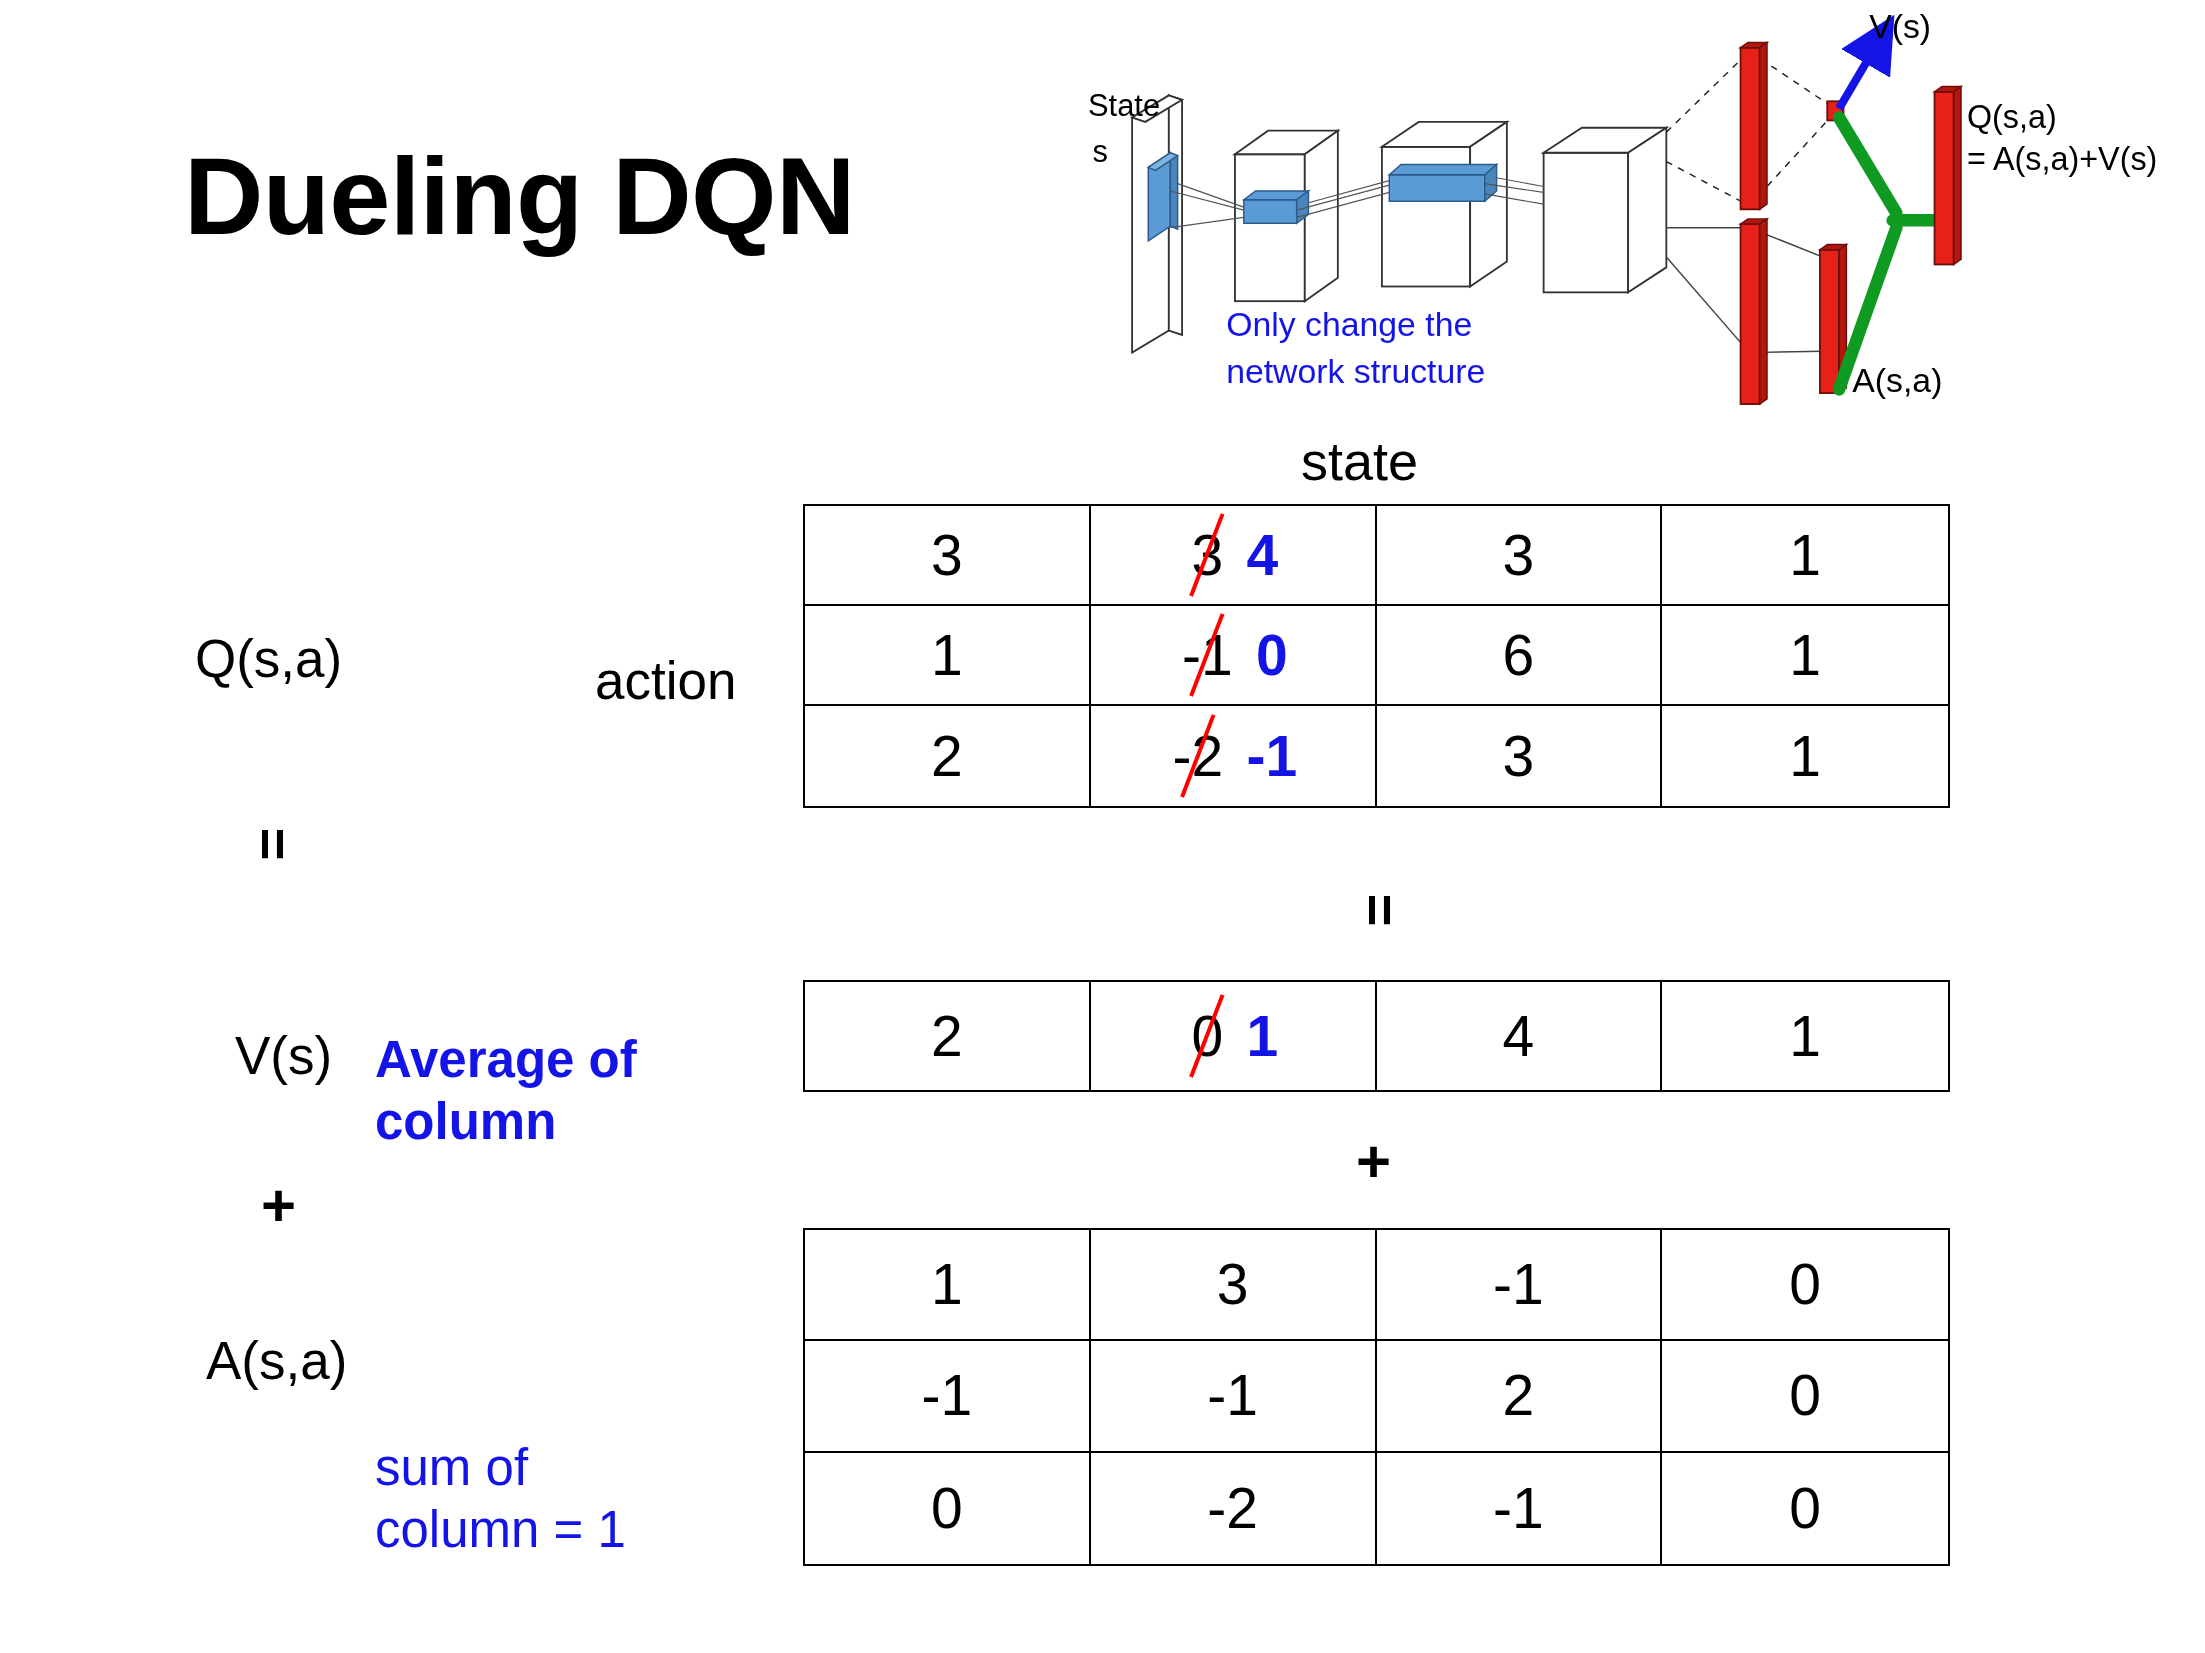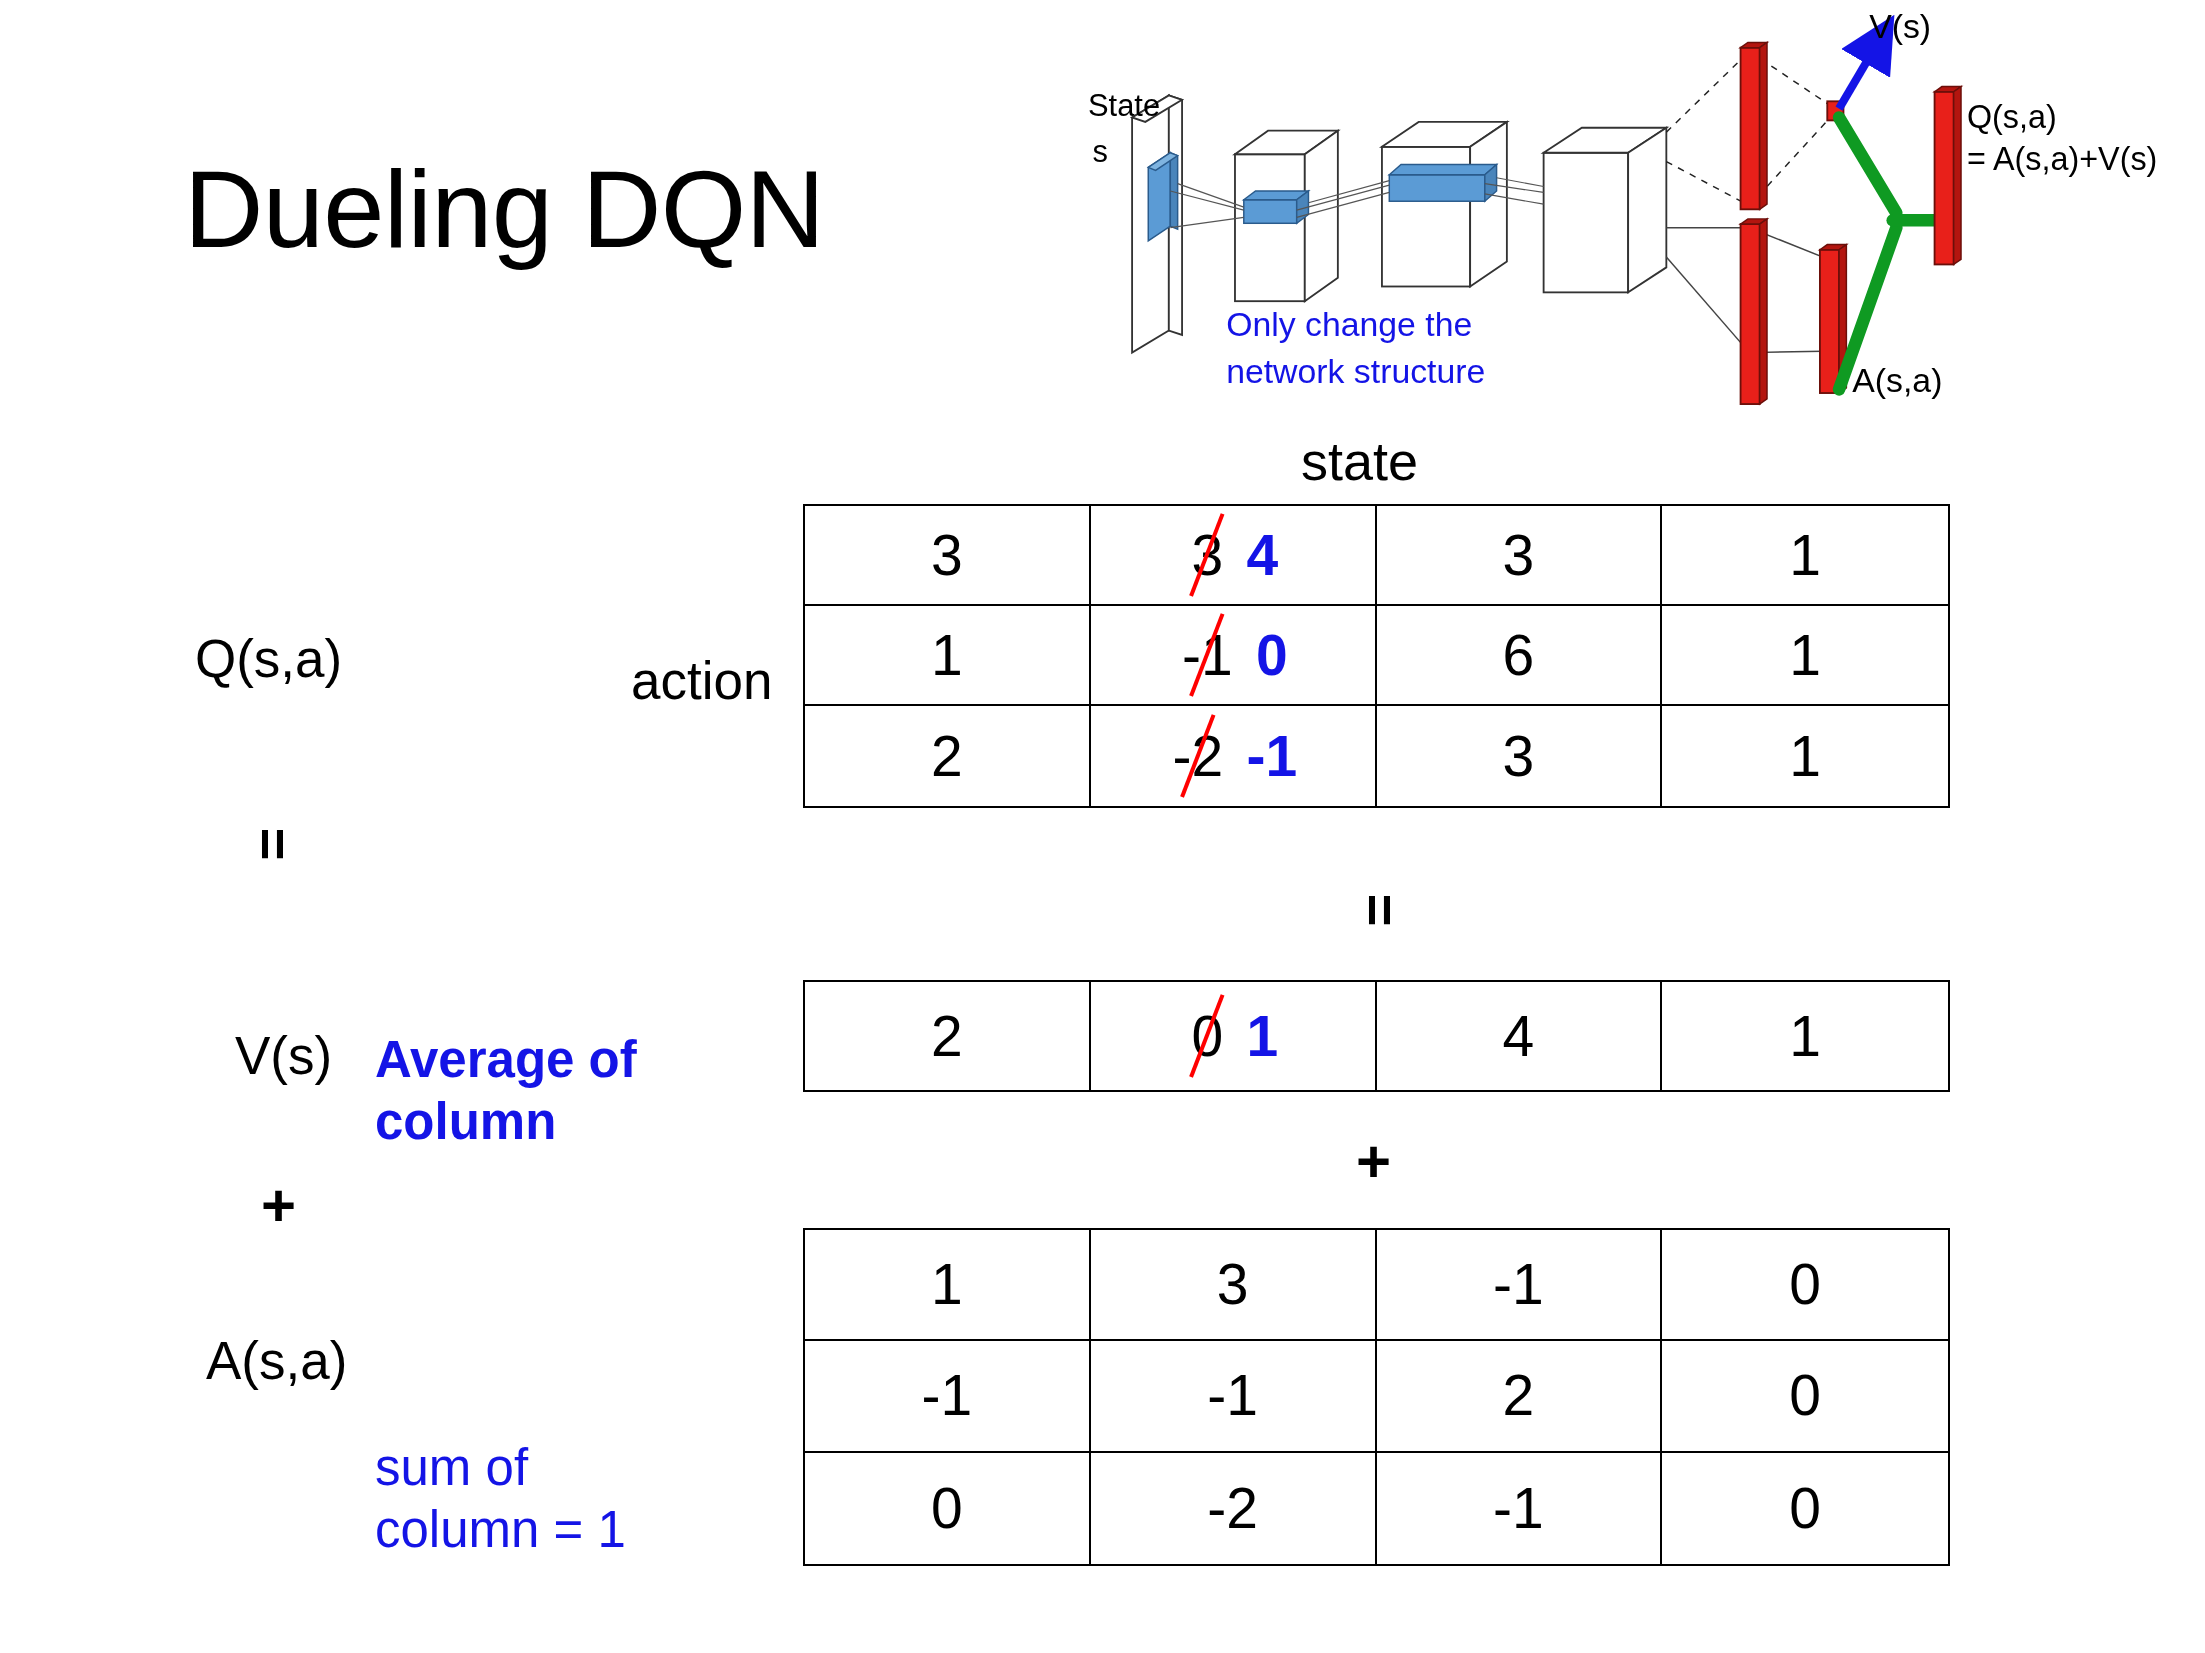--- a/index.html
+++ b/index.html
@@ -5,23 +5,23 @@
   html,body{margin:0;padding:0;background:#ffffff;}
   body{
     width:2205px;height:1654px;position:relative;overflow:hidden;
     font-family:"Liberation Sans", sans-serif;
     color:#000000;
   }
   .abs{position:absolute;}
 
   
   #slide-title{
-    left:184px; top:154px;
+    left:184px; top:141px;
     font-size:110px;
-    font-weight:400;
+    font-weight:700;
     letter-spacing:-0.7px;
     line-height:1;
     color:#000;
     white-space:nowrap;
   }
 
   
   #network-figure{
     left:1088px; top:7.4px; width:1117px; height:412px;
   }
@@ -91,21 +91,21 @@
     margin-left:19px;
   }
   .cell .edited{
     display:flex;align-items:center;justify-content:center;
     position:relative;
   }
 
   
   #state-header{left:1301px; top:434px; font-size:54px;}
   #q-label{left:195px; top:632px;}
-  #action-label{left:595px; top:654px;margin-left:36px;}
+  #action-label{left:595px; top:654px;}
   #eq-left{left:257px; top:816px;}
   #v-label{left:235px; top:1029px;}
   #v-note{left:375px; top:1029px;font-weight:bold;}
   #plus-left{left:261px; top:1176px;}
   #a-label{left:206px; top:1334px;}
   #a-note{left:375px; top:1437px;}
   #eq-mid{left:1364px; top:882px;}
   #plus-mid{left:1356px; top:1132px;}
 </style>
 </head>

